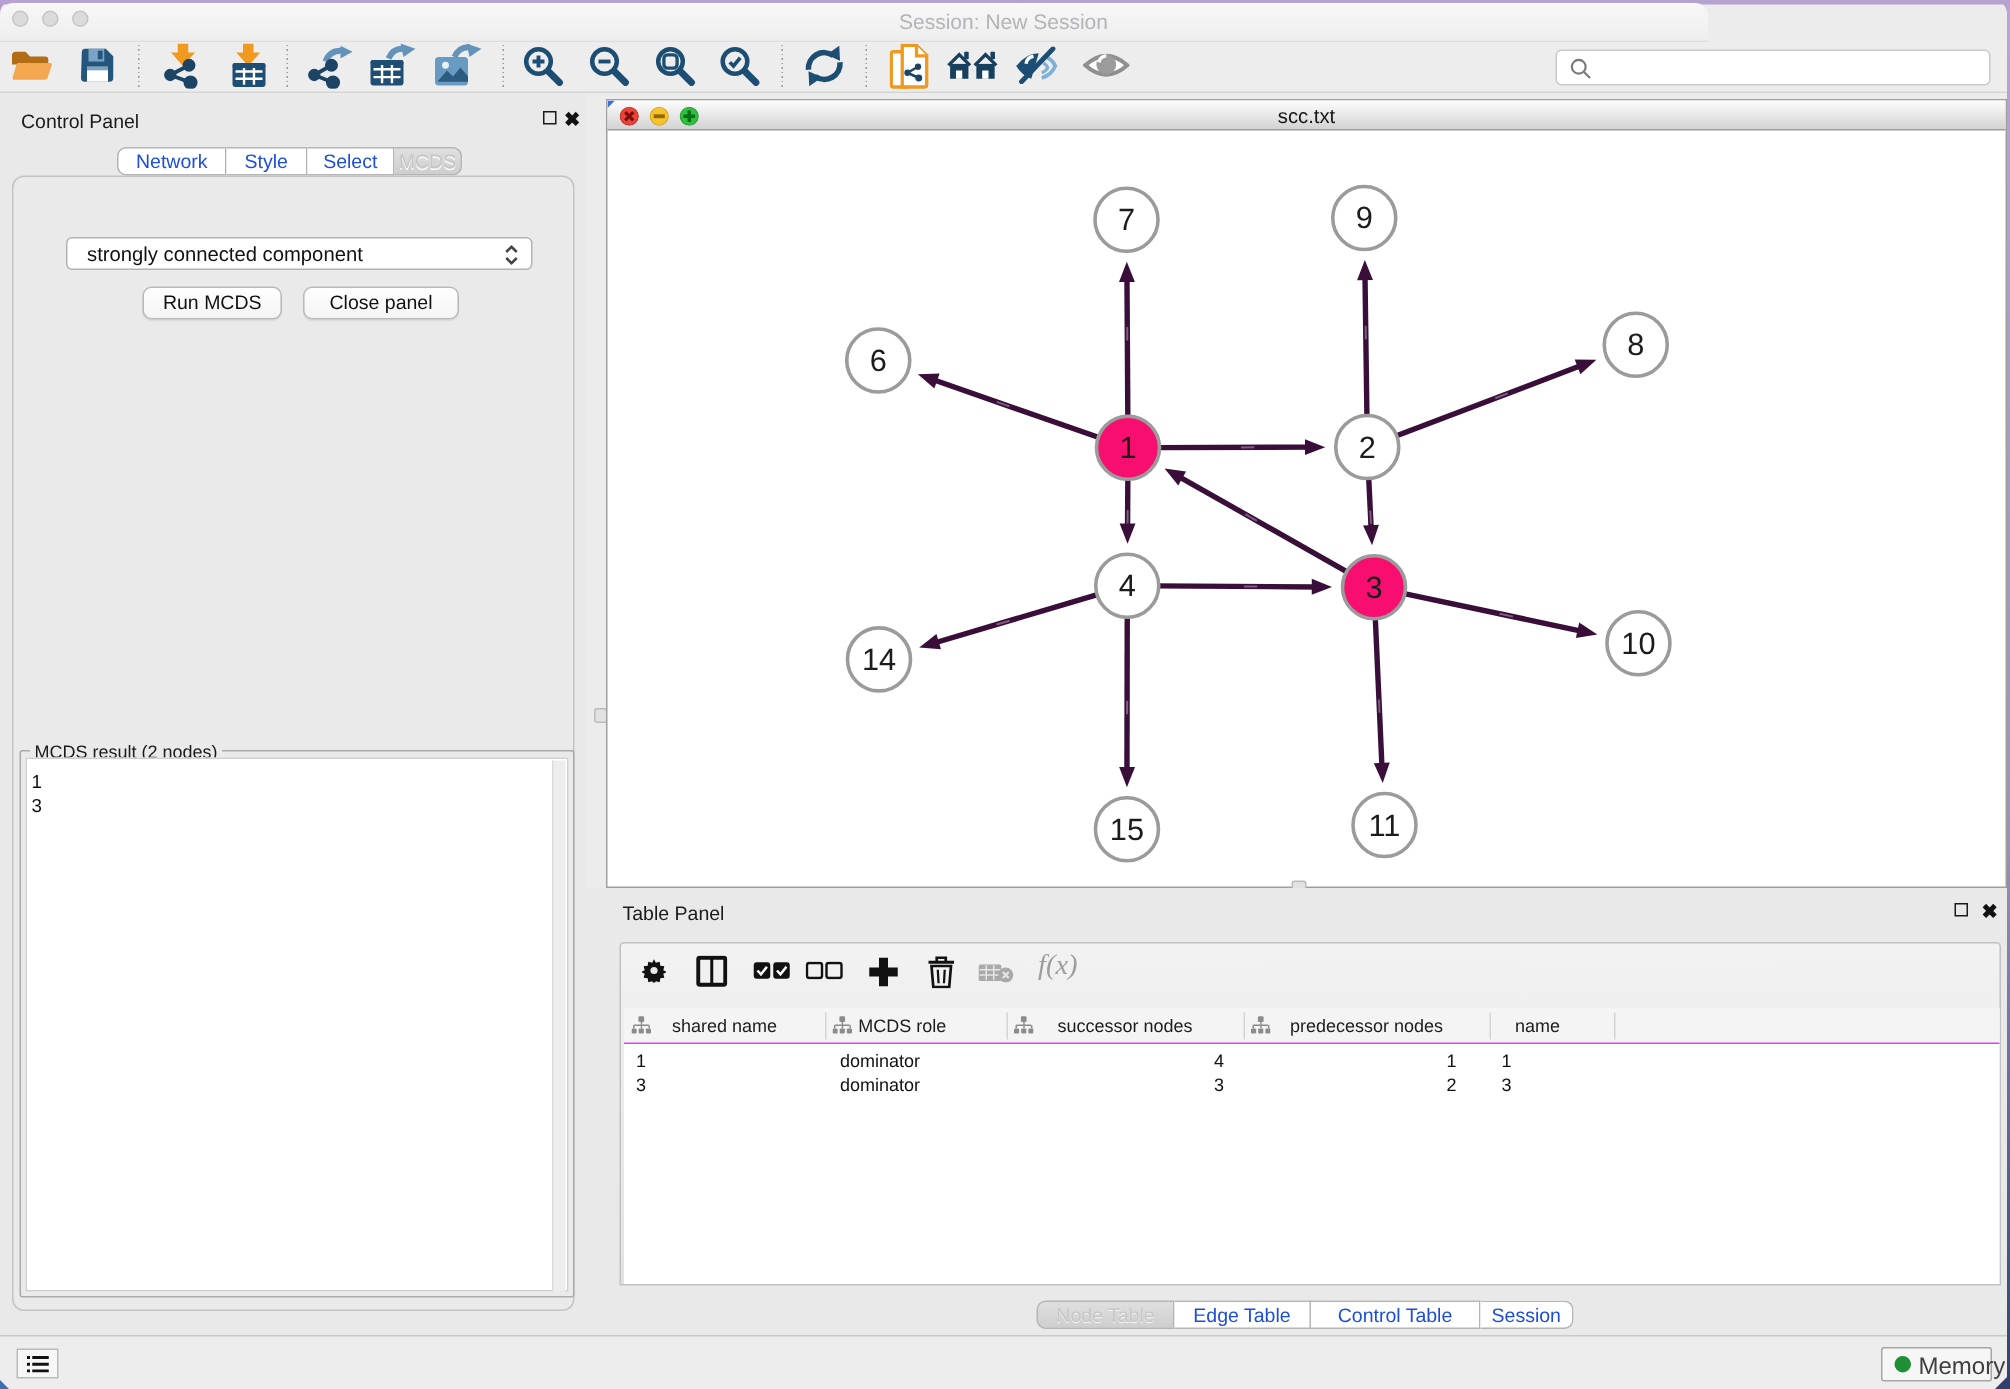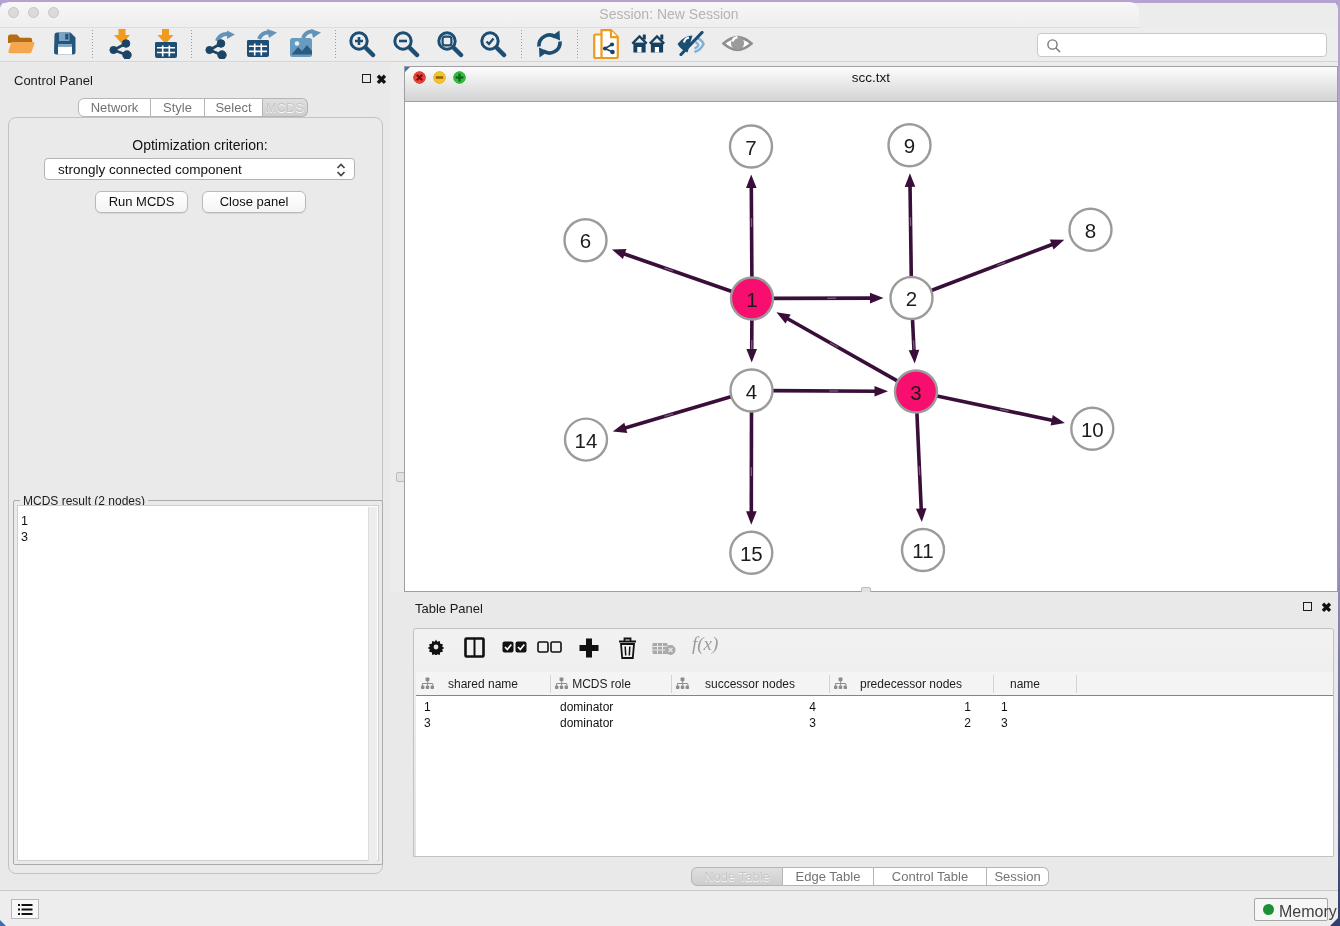--- a/index.html
+++ b/index.html
@@ -11,32 +11,32 @@
 .tl{position:absolute;width:11px;height:11px;border-radius:50%;background:#dbdbdb;border:1px solid #c6c6c6;top:5px}
 .apptitle{position:absolute;top:4px;left:0;width:1338px;text-align:center;font-size:14px;color:#b4b3b7}
 .toolbar{position:absolute;left:0;top:28px;width:1338px;height:34px;background:#eeedee;border-bottom:1px solid #d6d5d6}
 .tsep{position:absolute;top:2px;width:1px;height:30px;background-image:repeating-linear-gradient(#9b9b9b 0 1px,transparent 1px 3px)}
 .search{position:absolute;left:1037px;top:33px;width:290px;height:24px;background:#fff;border:1px solid #c9c9c9;border-radius:4px}
 .cpanel{position:absolute;left:0;top:63px;width:390px;height:827px;background:#e9e9e9}
 .phead{font-size:13px;color:#1b1b1b}
 .floaticon{position:absolute;width:9px;height:9px;border:1.6px solid #1b1b1b;background:transparent}
 .xicon{position:absolute;font-size:13px;font-weight:bold;color:#111;line-height:1}
 .tabrow{position:absolute;display:flex}
-.tab{border:1px solid #b5b5b5;border-left:none;background:#fff;color:#737373;font-size:13px;text-align:center;line-height:17px;height:19px}
+.tab{border:1px solid #b5b5b5;border-left:none;background:#fff;color:#1d4ed8;font-size:13px;text-align:center;line-height:17px;height:19px}
 .tab.first{border-left:1px solid #b5b5b5;border-radius:6px 0 0 6px}
 .tab.last{border-radius:0 6px 6px 0}
 .tab.sel{background:linear-gradient(#dedede,#cwcccc);background:linear-gradient(#dfdfdf,#cecece);color:#c6c6c6;text-shadow:0 1px 0 #f8f8f8}
 .ccontent{position:absolute;left:8px;top:54px;width:375px;height:757px;border:1px solid #c3c3c3;border-radius:8px;background:#eaeaea}
 .btn{position:absolute;background:linear-gradient(#ffffff,#f4f4f4);border:1px solid #b9b9b9;border-radius:6px;font-size:13px;color:#111;text-align:center;box-shadow:0 1px 1px rgba(0,0,0,.08)}
 .fieldset{position:absolute;left:13px;top:437px;width:370px;height:365px;border:1px solid #ababab;border-radius:2px}
 .legend{position:absolute;left:6px;top:-7px;background:#eaeaea;padding:0 3px;font-size:12px;color:#1b1b1b}
 .resultbox{position:absolute;left:3px;top:4px;width:362px;height:356px;background:#fff;border:1px solid #cfcfcf}
 .scrolltrack{position:absolute;right:1px;top:1px;width:9px;height:354px;background:#ededed;border-left:1px solid #dcdcdc}
 .netwin{position:absolute;left:404px;top:66px;width:934px;height:526px;border:1px solid #9f9f9f;background:#fff}
-.nettitle{position:absolute;left:0;top:0;width:100%;height:35px;background:linear-gradient(#fdfdfd,#d3d3d3);border-bottom:1px solid #9e9e9e}
+.nettitle{position:absolute;left:0;top:0;width:100%;height:20px;background:linear-gradient(#fdfdfd,#d3d3d3);border-bottom:1px solid #9e9e9e}
 .mac{position:absolute;top:4px;width:13px;height:13px;border-radius:50%}
 .tpanel{position:absolute;left:390px;top:592px;width:948px;height:298px;background:#e9e9e9}
 .tframe{position:absolute;left:23px;top:36px;width:921px;height:229px;border:1px solid #c2c2c2;border-radius:3px 3px 0 0;background:linear-gradient(#f2f2f2,#e2e2e2);}
 .ttable{position:absolute;left:2px;top:43px;width:917px;height:184px;background:#fff}
 .thead{position:absolute;left:0;top:0;width:100%;height:24px;background:#f4f4f4;border-bottom:1px solid #d946ef}
 .hsep{position:absolute;top:3px;width:1px;height:18px;background:#d4d4d4}
 .htext{position:absolute;top:5px;font-size:12px;color:#1c1c1c;text-align:center}
 .cell{position:absolute;font-size:12px;color:#111}
 .statusbar{position:absolute;left:0;top:890px;width:1338px;height:36px;background:#ededed;border-top:1px solid #c9c9c9}
 svg{display:block}
@@ -184,21 +184,20 @@
 <div class="phead abs" style="left:14px;top:10px">Control Panel</div>
 <div class="floaticon" style="left:362px;top:11px"></div>
 <div class="xicon" style="left:376px;top:10px">✖</div>
 <div class="tabrow" style="left:78px;top:35px">
 <div class="tab first" style="width:73px">Network</div>
 <div class="tab" style="width:54px">Style</div>
 <div class="tab" style="width:58px">Select</div>
 <div class="tab last sel" style="width:45px">MCDS</div>
 </div>
 <div class="ccontent"></div>
-<div class="abs" style="left:10px;top:74px;width:380px;text-align:center;font-size:14px;color:#111">Optimization criterion:</div>
 <div class="abs" style="left:44px;top:95px;width:311px;height:22px;background:#fff;border:1px solid #b3b3b3;border-radius:4px">
 <div class="abs" style="left:13px;top:3px;font-size:13.5px;color:#111">strongly connected component</div>
 <svg class="abs" style="right:7px;top:3px" width="12" height="16" viewBox="0 0 12 16">
         <path d="M2.5,6 L6,2.5 L9.5,6 M2.5,10 L6,13.5 L9.5,10" stroke="#444" stroke-width="1.7" fill="none"></path>
       </svg>
 </div>
 <div class="btn" style="left:95px;top:128px;width:93px;height:22px;line-height:20px">Run MCDS</div>
 <div class="btn" style="left:202px;top:128px;width:104px;height:22px;line-height:20px">Close panel</div>
 <div class="fieldset">
 <div class="legend">MCDS result (2 nodes)</div>

